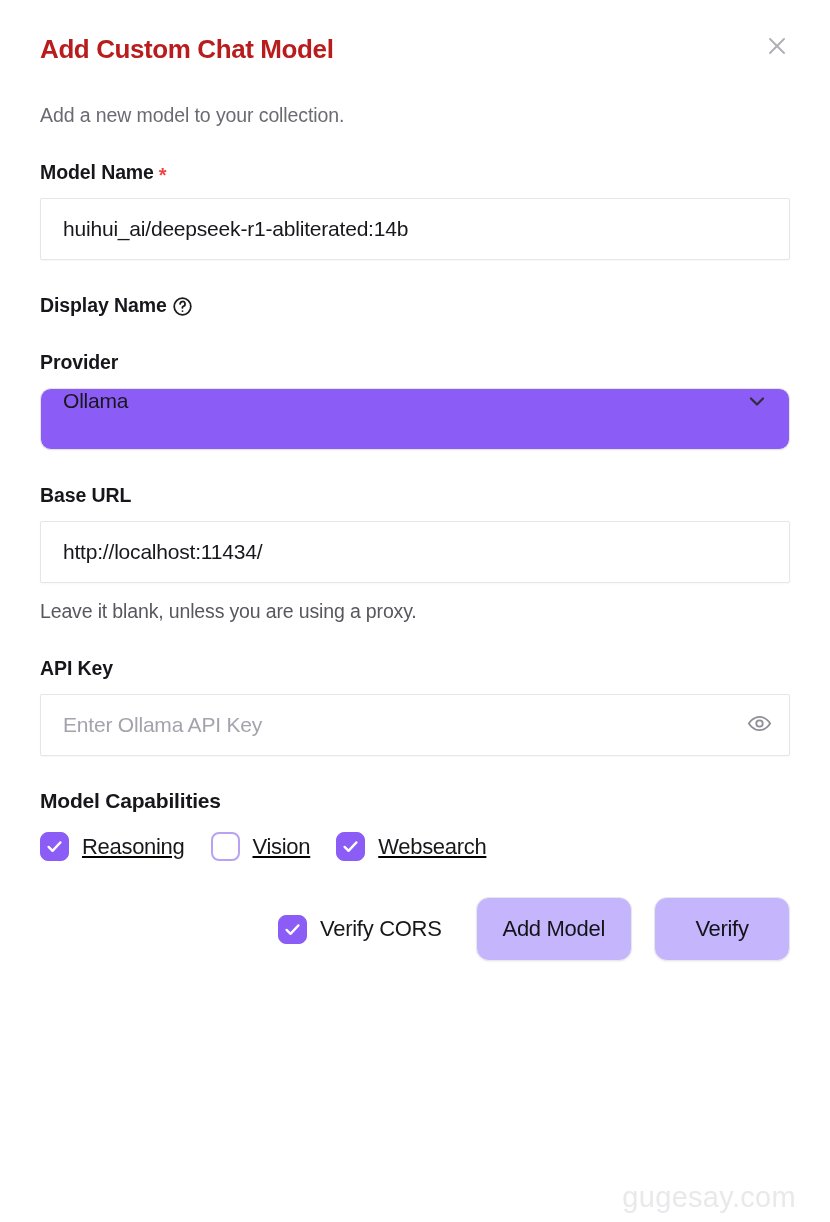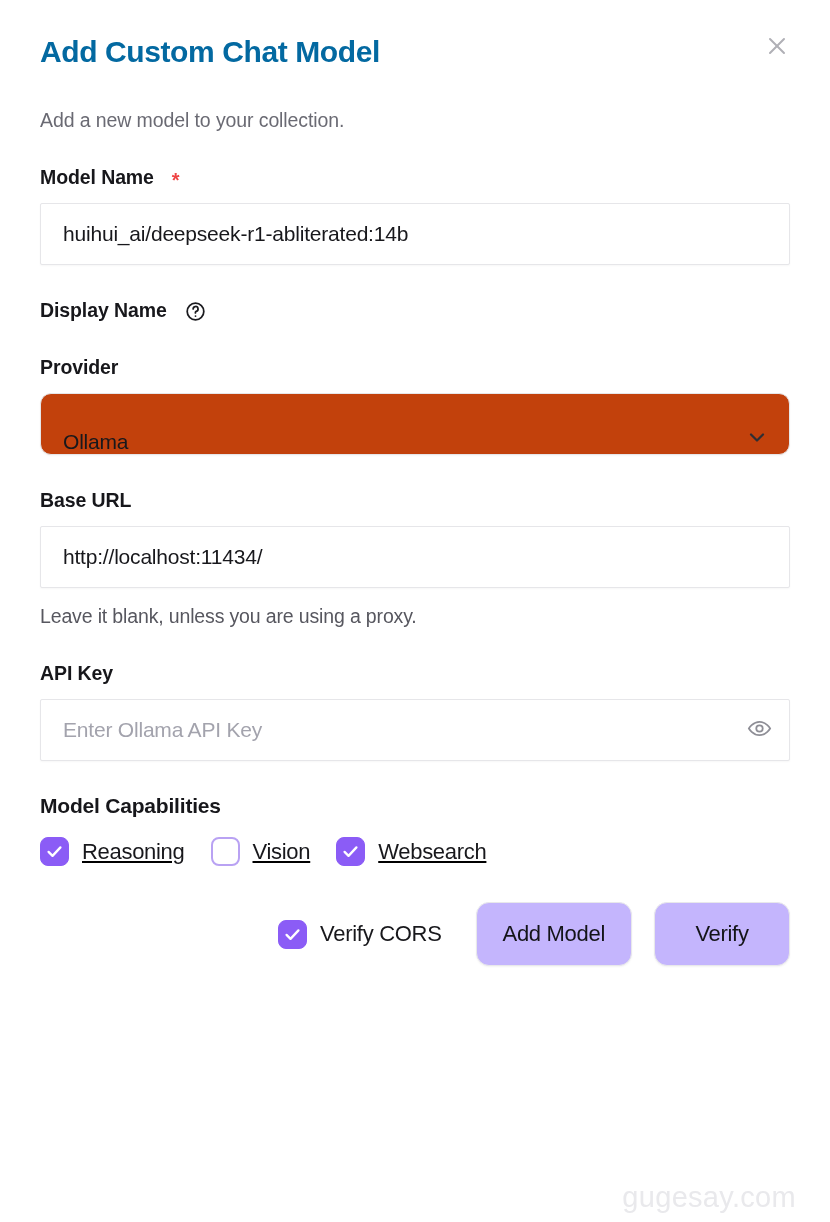--- a/index.html
+++ b/index.html
@@ -22,23 +22,23 @@
 
   
   .header-row {
     position: relative;
     display: flex;
     align-items: flex-start;
     justify-content: space-between;
   }
 
   .title {
-    font-size: 30px;
+    font-size: 26px;
     font-weight: 700;
-    color: #0369a1;
+    color: #b91c1c;
     letter-spacing: -0.4px;
     line-height: 1.2;
     padding-top: 6px;
   }
 
   .close-btn {
     width: 34px;
     height: 34px;
     display: flex;
     align-items: center;
@@ -59,21 +59,21 @@
 
   
   .field { margin-top: 34px; }
 
   .field-label {
     font-size: 19.5px;
     font-weight: 700;
     color: #17171b;
     display: flex;
     align-items: center;
-    gap: 18px;
+    gap: 5px;
     letter-spacing: -0.1px;
   }
 
   .req-star {
     color: #ef4444;
     font-size: 20px;
     font-weight: 700;
     line-height: 1;
     position: relative;
     top: 2px;
@@ -108,23 +108,23 @@
   .input-box.with-action { padding-right: 72px; position: relative; }
 
   .input-text { flex: 1; white-space: nowrap; overflow: hidden; }
   .input-text.placeholder { color: #a3a3ad; }
 
   .select-box {
     margin-top: 14px;
     height: 62px;
     border: 1.5px solid #e6e6e9;
     border-radius: 11px;
-    background: #c2410c;
-    display: flex;
-    align-items: flex-end;
+    background: #8b5cf6;
+    display: flex;
+    align-items: flex-start;
     justify-content: space-between;
     padding: 0 20px 0 22px;
     font-size: 21px;
     color: #18181c;
     cursor: pointer;
     box-shadow: 0 1px 2px rgba(16,16,20,0.035);
     letter-spacing: -0.2px;
   }
 
   .eye-btn {

